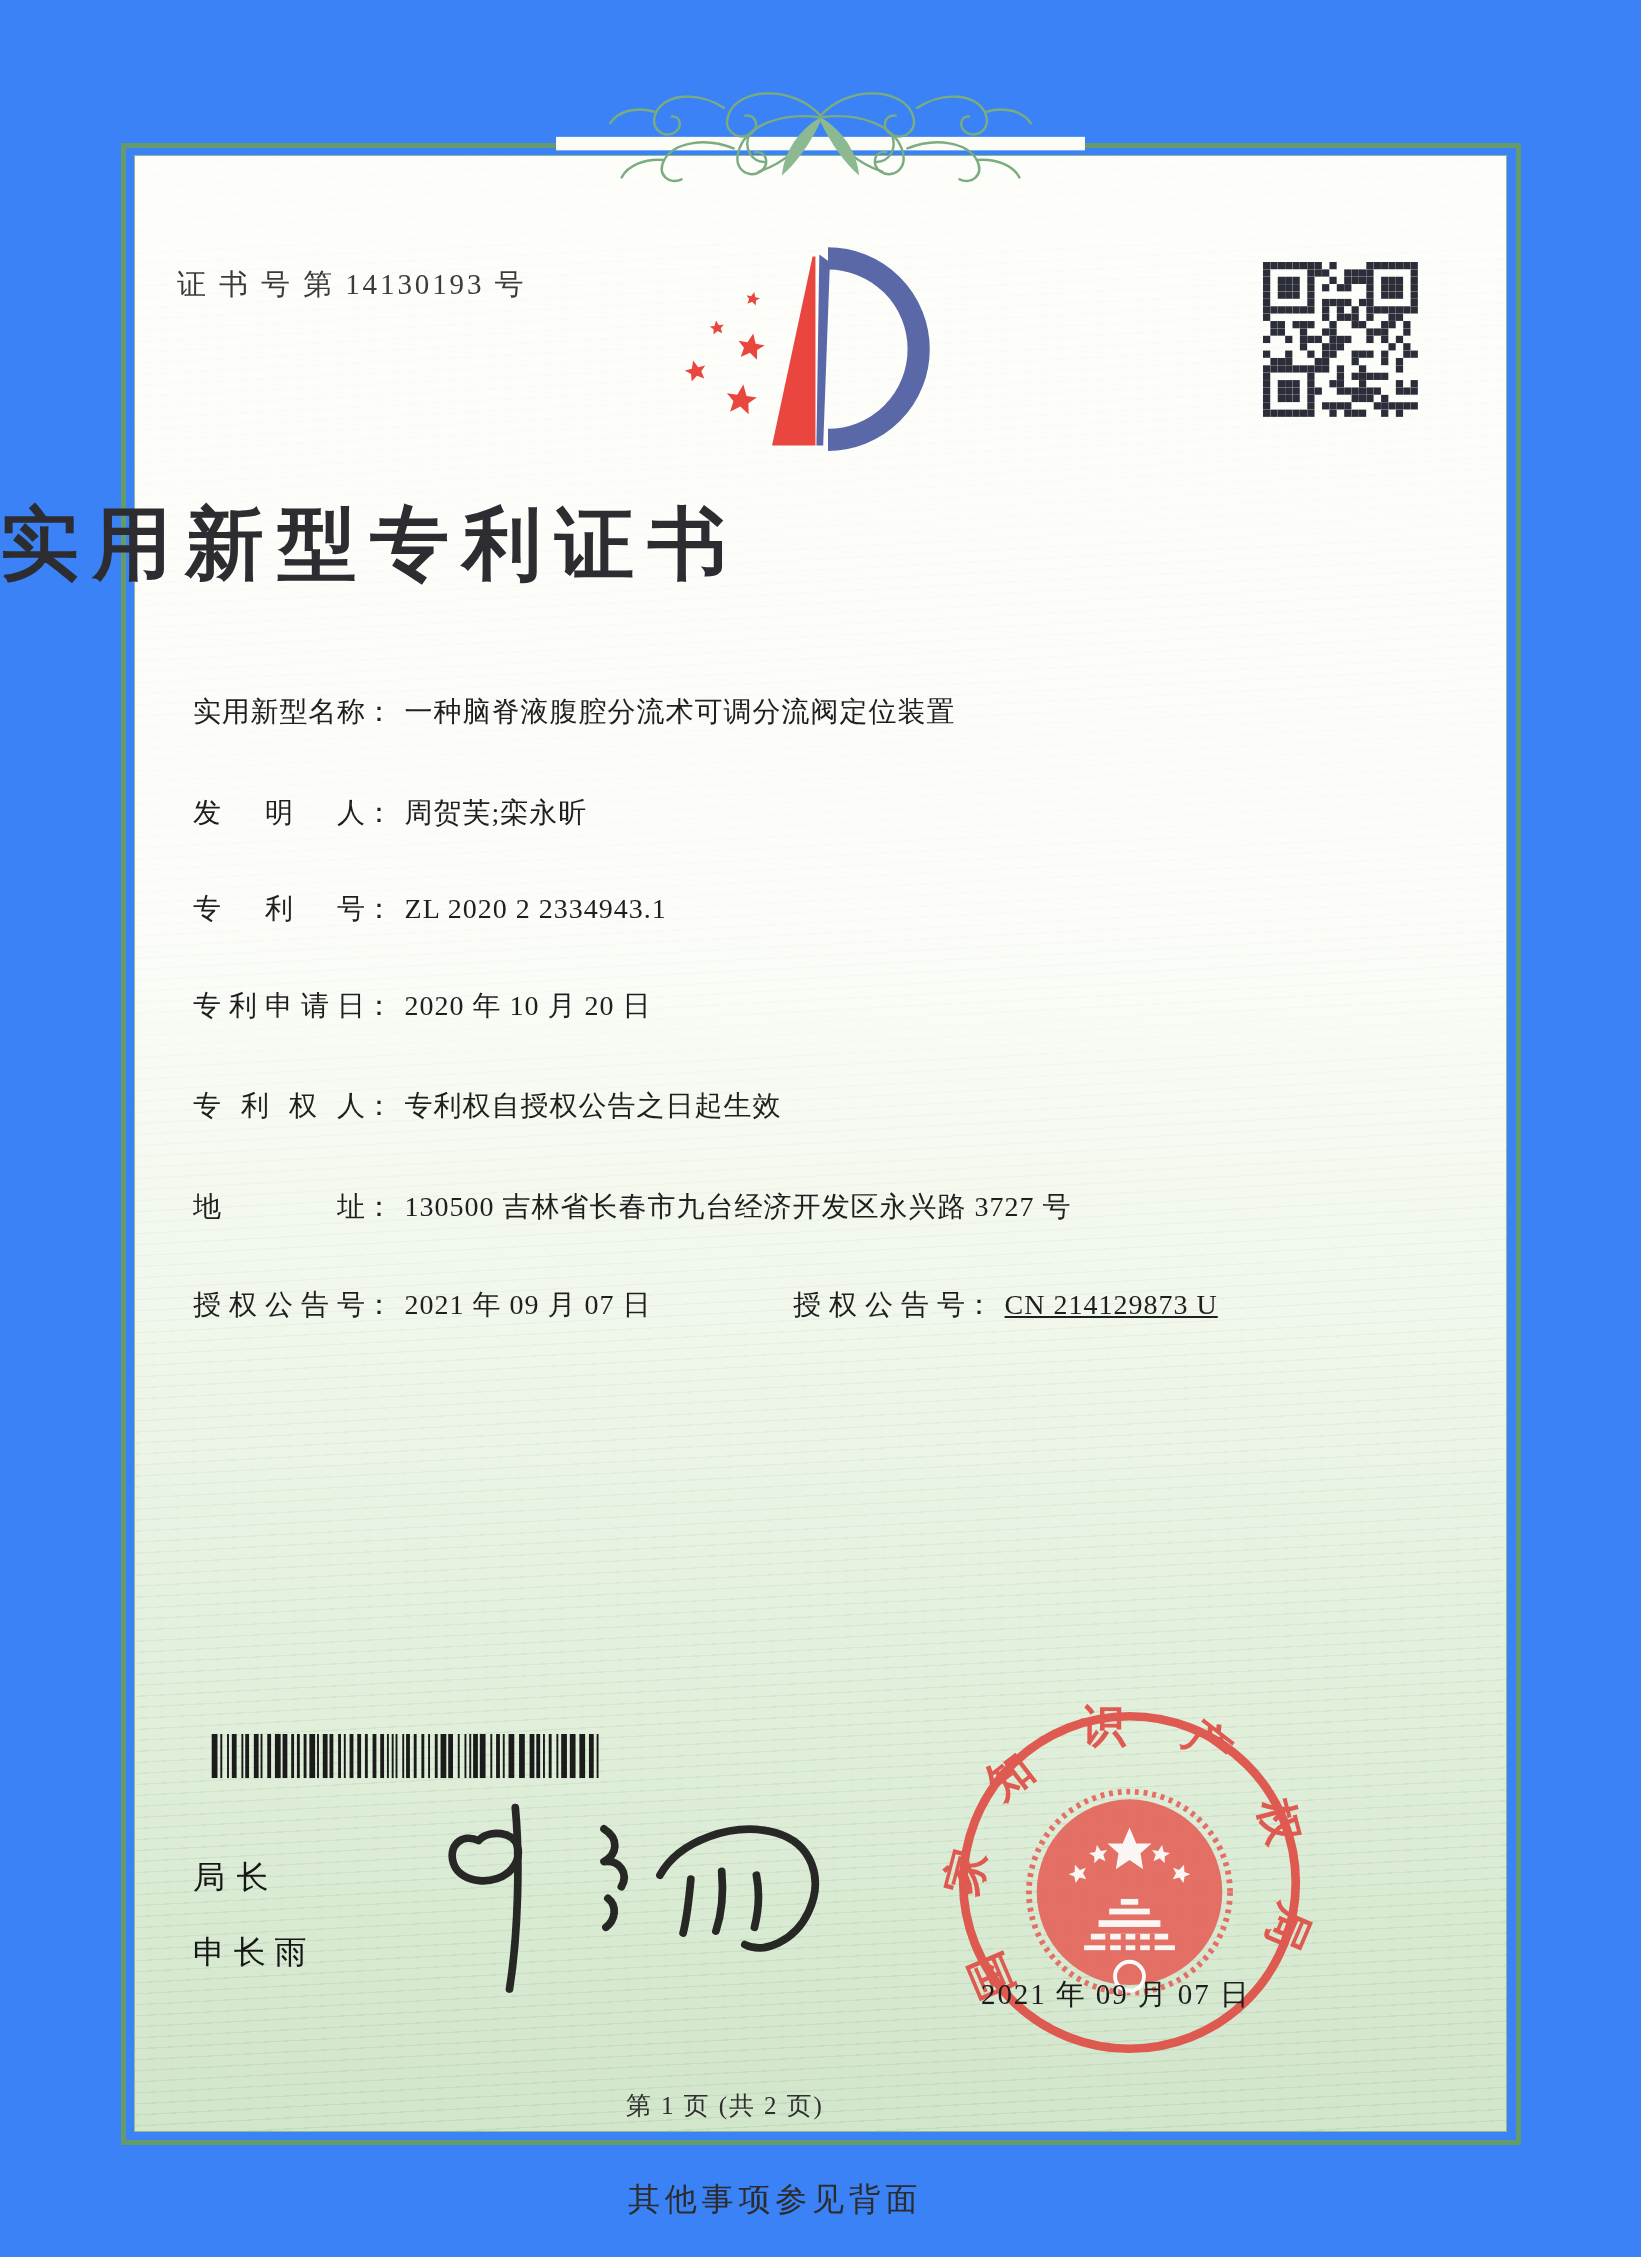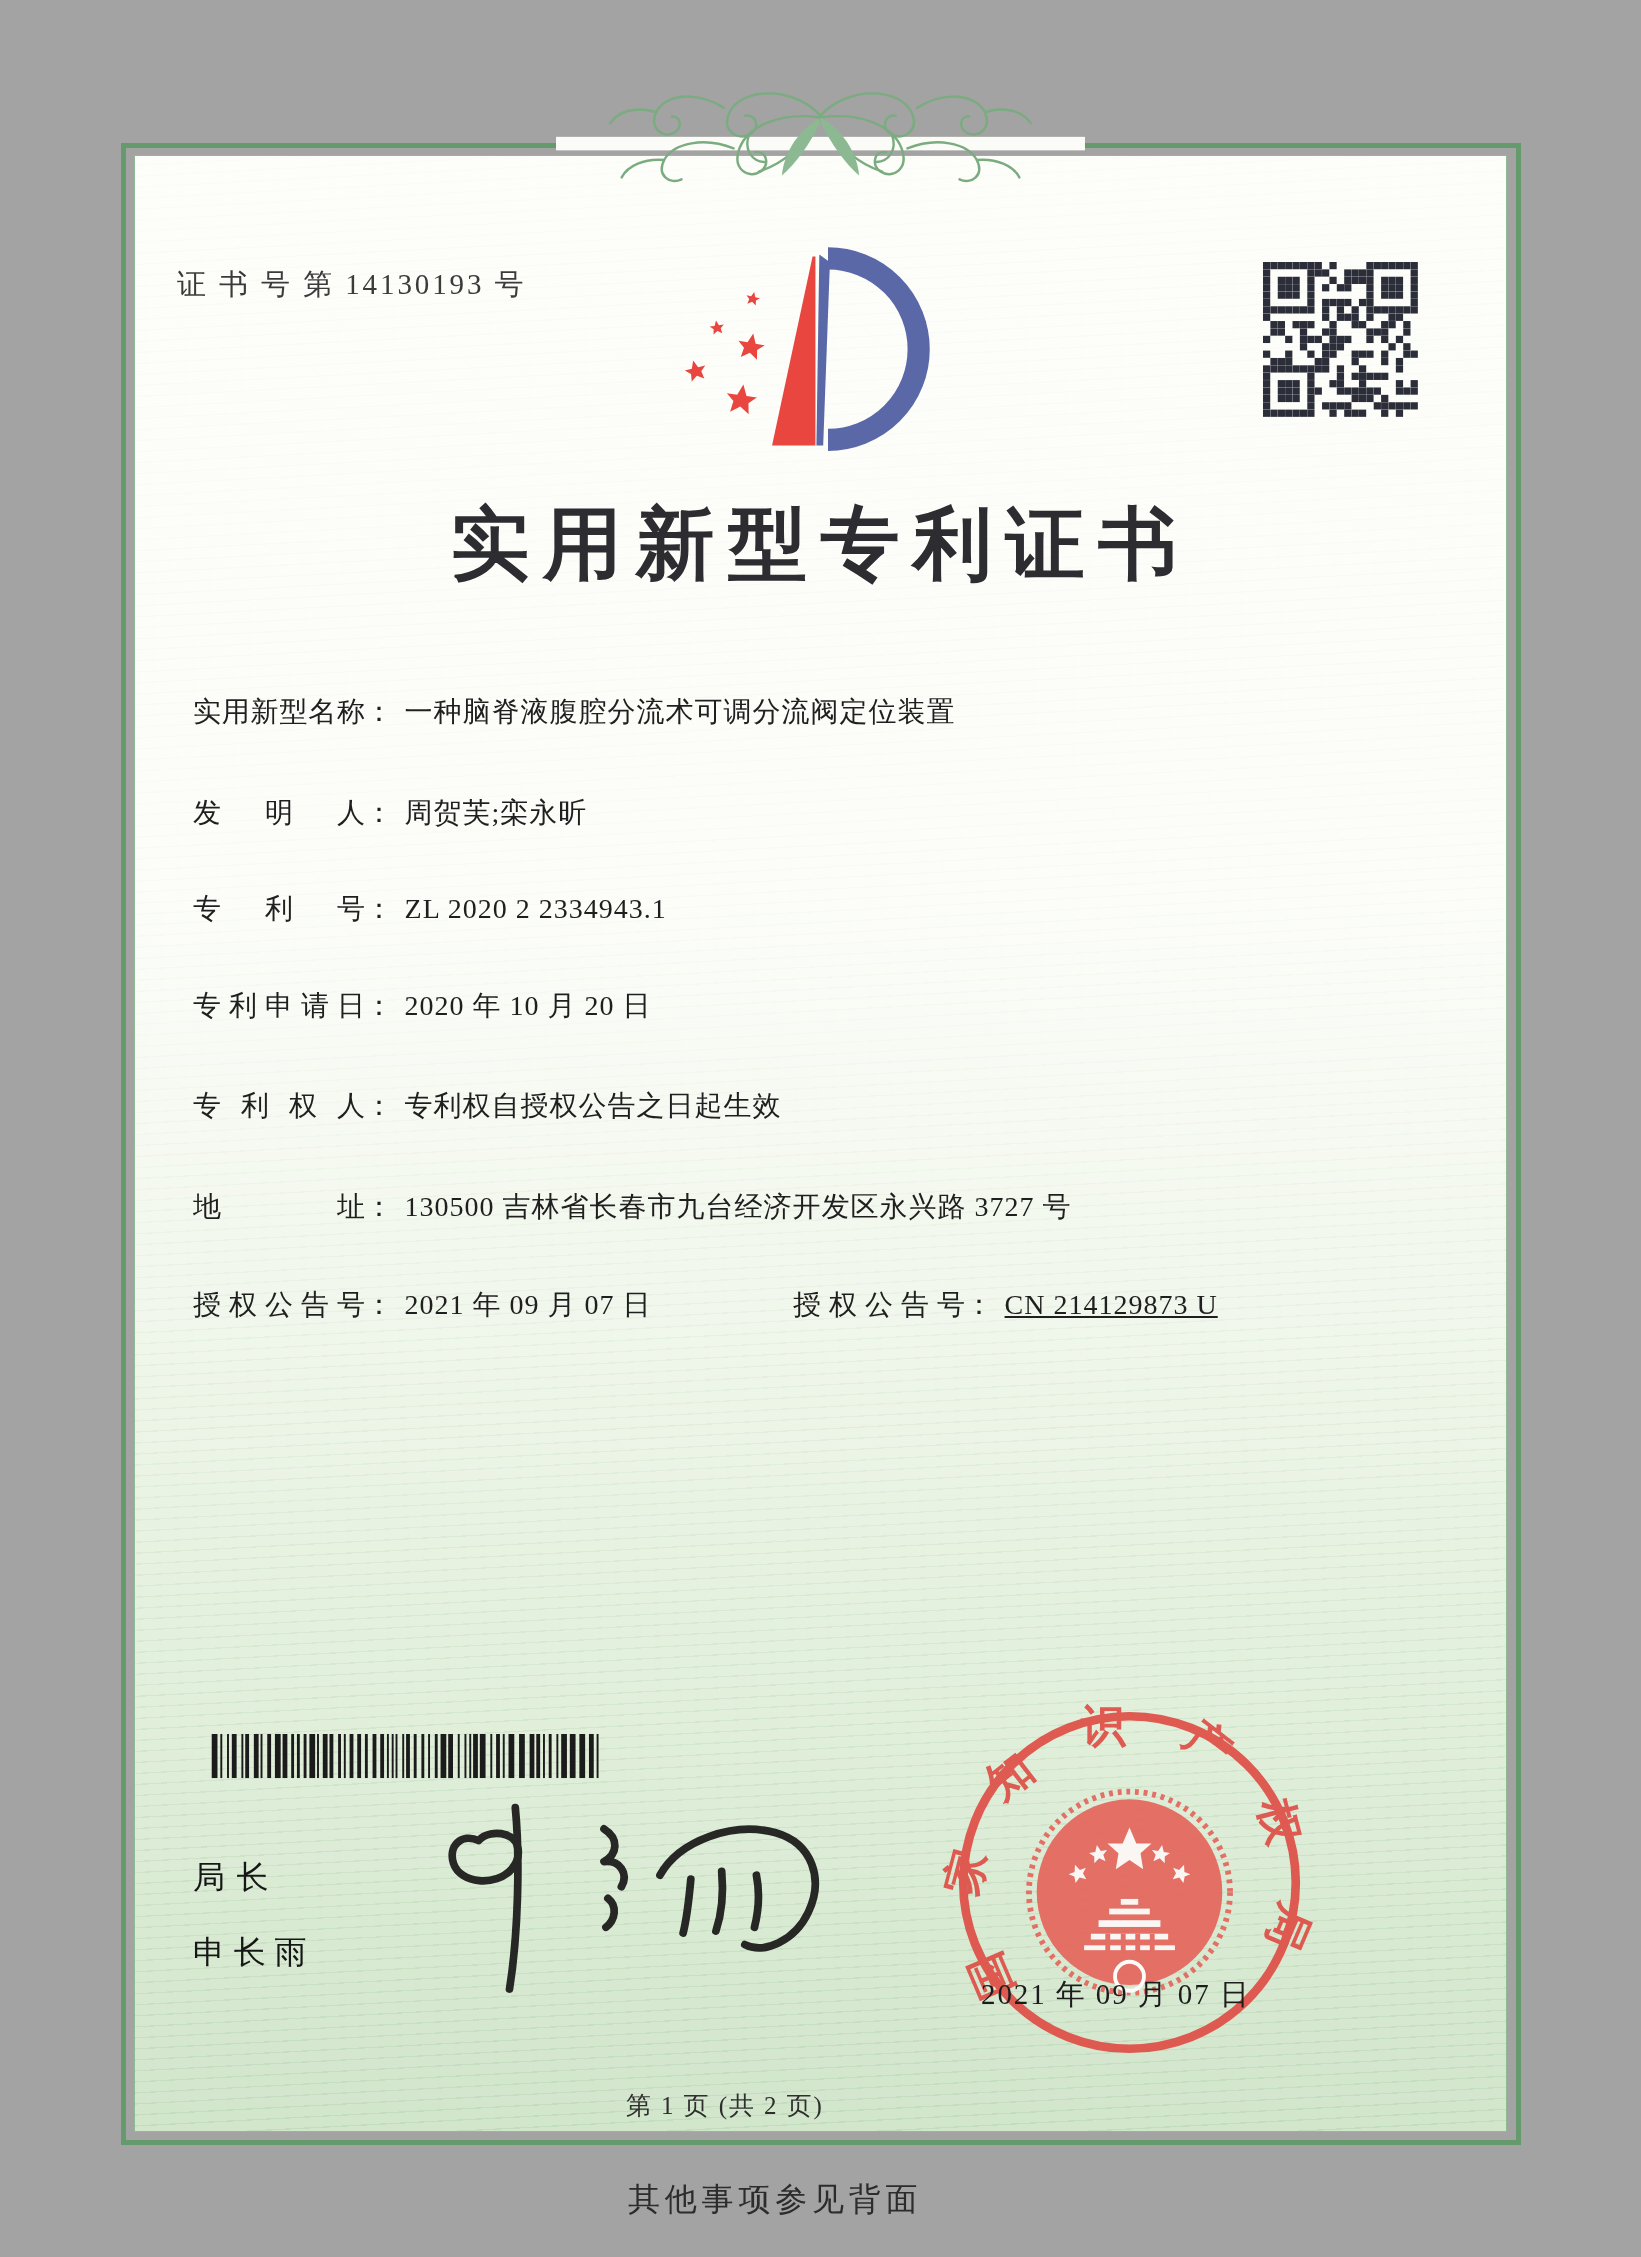--- a/index.html
+++ b/index.html
@@ -1,32 +1,32 @@
 <!DOCTYPE html>
 <html><head>
 <meta charset="utf-8">
 <style>
   html,body{margin:0;padding:0;background:#d9d9d6;}
-  .page{position:relative;width:1641px;height:2257px;margin:0 auto;background:#a3a3a3;
+  .page{position:relative;width:1641px;height:2257px;margin:0 auto;background:#3b82f6;
         font-family:"Liberation Serif","DejaVu Serif",serif;color:#222;overflow:hidden;}
   
   .inner-bg{position:absolute;left:134px;top:155px;width:1373px;height:1977px;
      background:linear-gradient(180deg,#fdfdfa 0%,#fcfdf9 38%,#f1f7ec 58%,#e3f0dd 76%,#d7e9d1 92%,#d2e6cc 100%);}
   .wave{position:absolute;left:0;top:0;width:100%;height:100%;
      background:repeating-linear-gradient(177deg,rgba(255,255,255,0) 0px,rgba(255,255,255,0) 9.7px,
         rgba(122,176,124,0.20) 9.7px,rgba(122,176,124,0.20) 11px);
      -webkit-mask-image:linear-gradient(180deg,rgba(0,0,0,.10) 0%,rgba(0,0,0,.16) 45%,rgba(0,0,0,.55) 75%,rgba(0,0,0,.85) 100%);
      mask-image:linear-gradient(180deg,rgba(0,0,0,.10) 0%,rgba(0,0,0,.16) 45%,rgba(0,0,0,.55) 75%,rgba(0,0,0,.85) 100%);}
   .frame-outer{position:absolute;left:121px;top:143px;width:1400px;height:2002px;
      border:5.8px solid #649a6c;box-sizing:border-box;}
   .frame-inner{position:absolute;left:134px;top:155px;width:1373px;height:1977px;
      border:1.9px solid #8fbb92;box-sizing:border-box;}
   .abs{position:absolute;}
   .cert-no{left:177px;top:265px;font-size:29px;letter-spacing:2.9px;color:#3b3b3b;white-space:nowrap;}
-  .title{left:0;top:492px;width:100%;text-align:center;font-size:79px;font-weight:600;
+  .title{left:0;top:492px;width:100%;font-size:79px;font-weight:600;
      letter-spacing:13.5px;color:#2c2c31;white-space:nowrap;}
   .row{position:absolute;left:193px;font-size:28px;color:#1f1f1f;white-space:nowrap;line-height:42px;}
   .flabel{display:inline-block;width:172px;text-align:justify;text-align-last:justify;vertical-align:top;}
   .colon{display:inline-block;margin-right:11.6px;}
   .fvalue{letter-spacing:1px;}
   .grant-group{position:absolute;left:600px;top:0;white-space:nowrap;text-decoration:underline;}
   .paras{position:absolute;left:180px;top:1348px;width:1286px;font-size:27.5px;line-height:46px;
      text-align:justify;color:#1e1e1e;}
   .paras p{margin:0;text-indent:2em;}
   .signer-title{left:193px;top:1856px;font-size:32px;letter-spacing:11.6px;color:#161616;}

